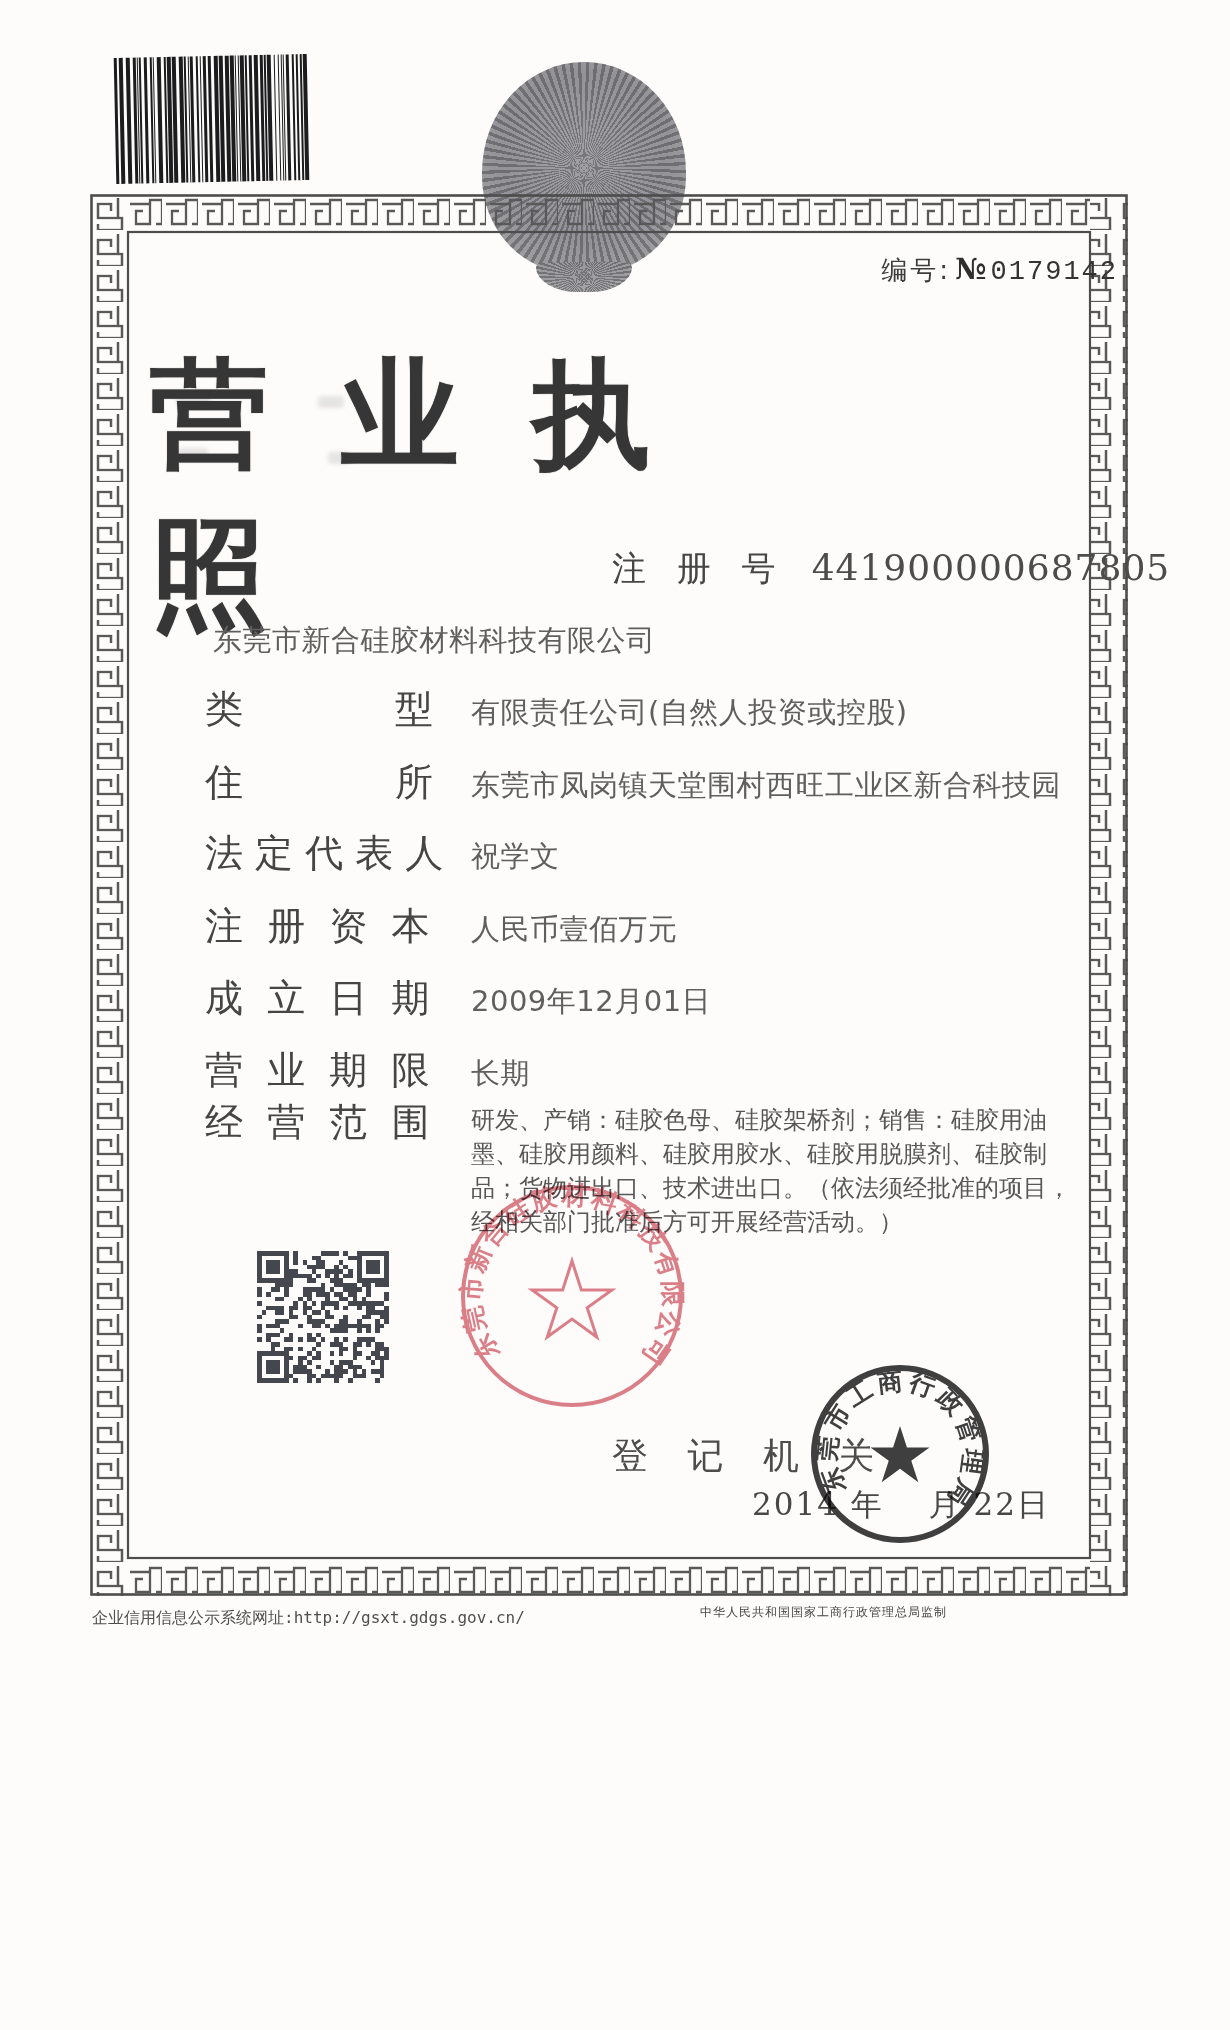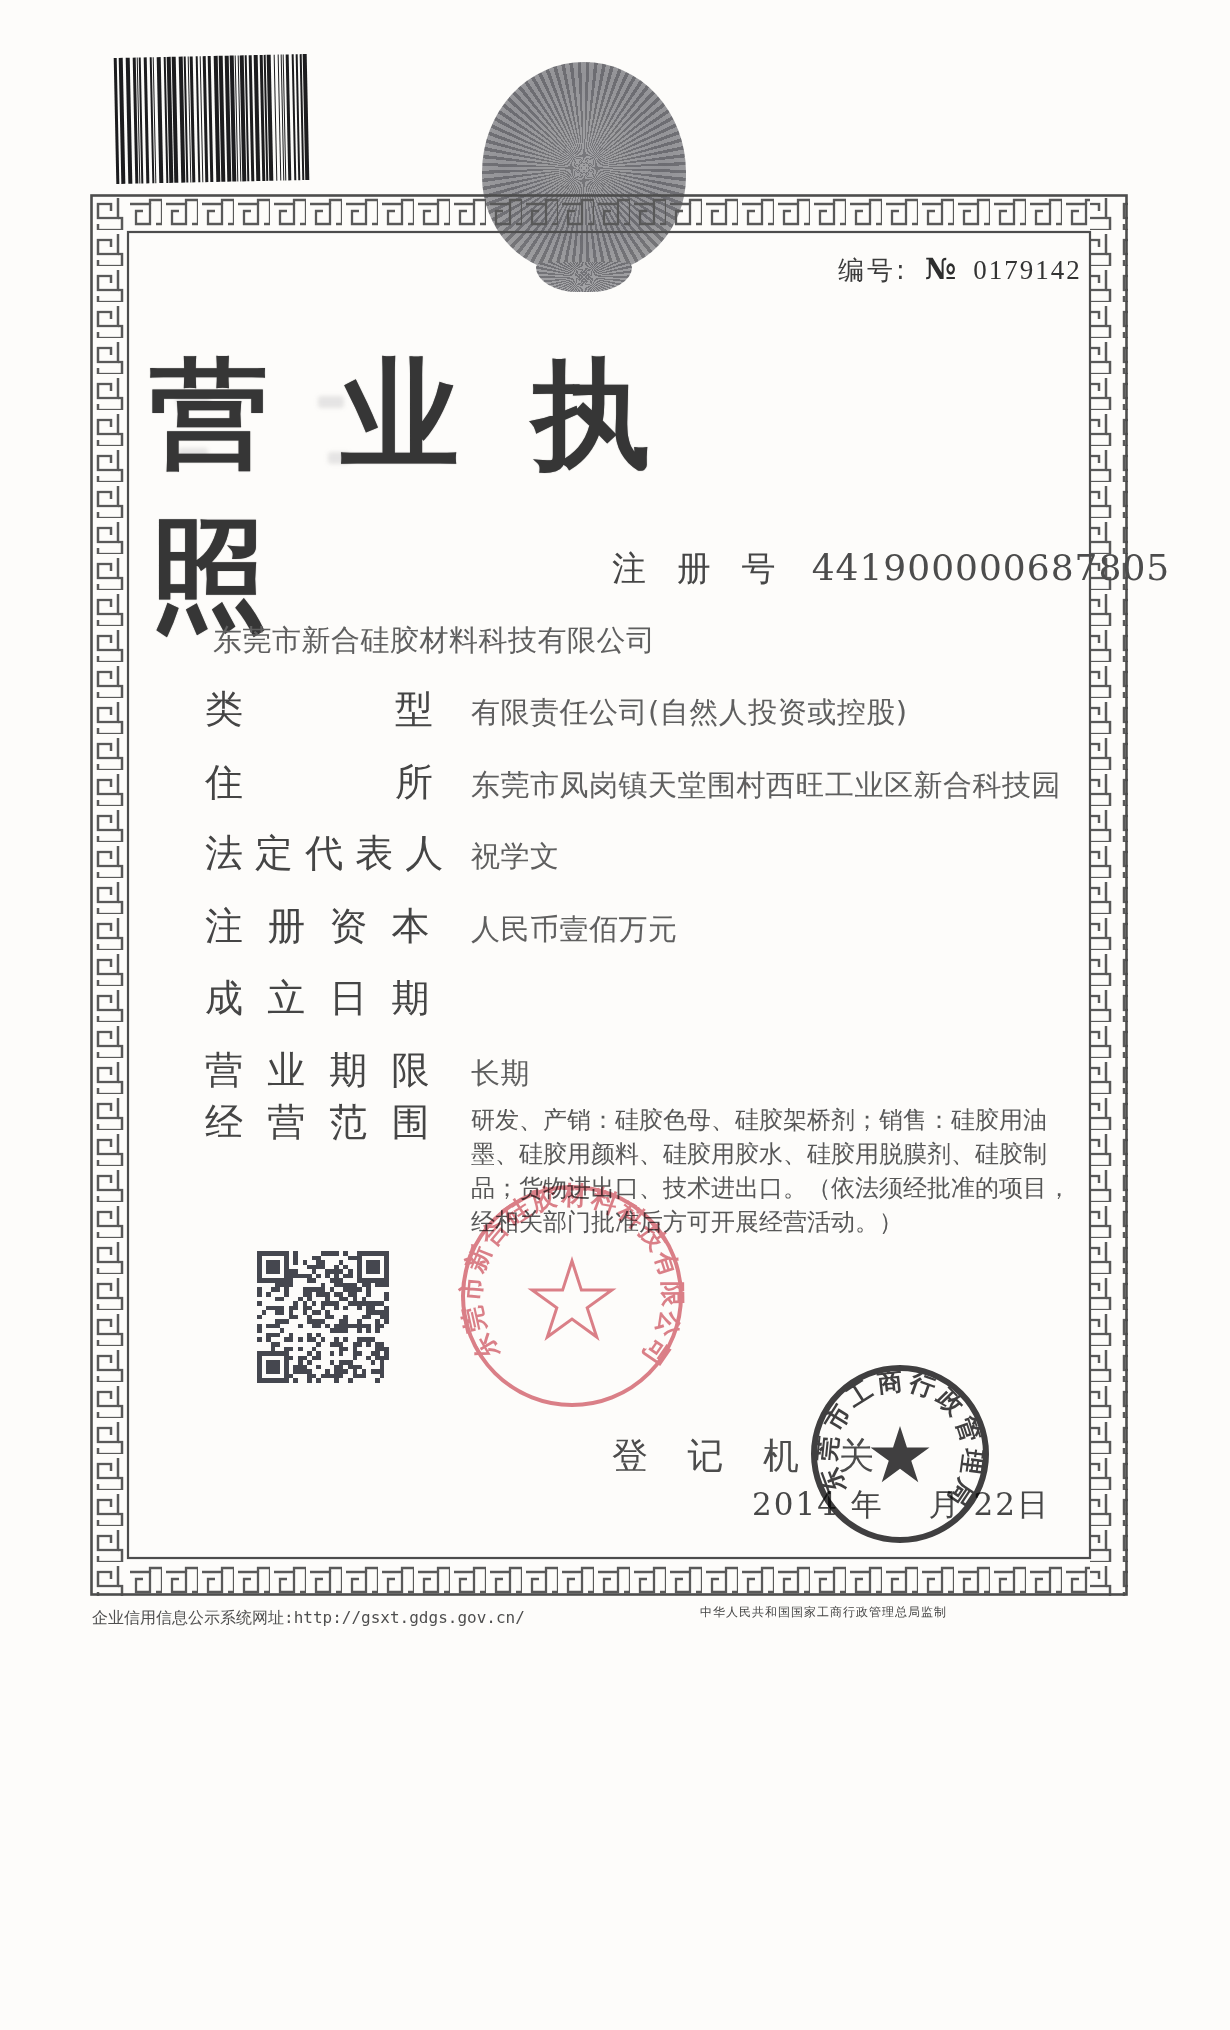--- a/index.html
+++ b/index.html
@@ -17,24 +17,24 @@
           filter:blur(.5px) contrast(.95);}
   .emblem-tail{position:absolute;left:536px;top:262px;width:96px;height:30px;
           background:
             repeating-conic-gradient(from 40deg, rgba(70,70,76,.4) 0deg 3deg, rgba(185,185,188,.3) 3deg 6deg),
             linear-gradient(#8b8b8e,#9b9b9e);
           border-radius:14% 14% 48% 48%/20% 20% 90% 90%;filter:blur(.5px);}
   .ghost{position:absolute;background:rgba(120,120,125,.18);filter:blur(2px);border-radius:3px;}
   
   .frame{position:absolute;left:90px;top:194px;z-index:1;}
   
-  .serial{position:absolute;left:838px;top:252px;width:280px;z-index:2;display:flex;align-items:baseline;gap:17px;}
+  .serial{position:absolute;left:838px;top:252px;width:280px;z-index:2;display:flex;align-items:baseline;gap:4px;justify-content:flex-end;}
   .serial .cn{font-size:26px;color:#3c3c3c;letter-spacing:3px;}
   .serial .no{font-family:"DejaVu Serif","Liberation Serif",serif;font-weight:bold;font-size:29px;color:#2e2e2e;}
-  .serial .num{font-family:Liberation Serif, serif;font-size:27px;color:#333;letter-spacing:2px;}
+  .serial .num{font-family:Liberation Mono, monospace;font-size:27px;color:#333;letter-spacing:2px;}
   .title{position:absolute;left:150px;top:336px;width:700px;z-index:2;
          font-size:118px;font-weight:900;letter-spacing:16px;color:#363636;
          text-shadow:0 0 1px rgba(40,40,40,.6);}
   .regline{position:absolute;left:612px;top:546px;z-index:2;display:flex;align-items:baseline;gap:26px;}
   .regline .lbl{font-size:34px;color:#464646;letter-spacing:10px;font-weight:500;}
   .regline .val{font-family:"DejaVu Serif","Liberation Serif",serif;font-size:36px;color:#4c4c4c;letter-spacing:1px;}
   
   .row{position:absolute;left:205px;width:880px;display:flex;z-index:2;}
   .row .lbl{width:258px;flex:0 0 258px;font-size:38px;font-weight:500;color:#454545;white-space:pre;}
   .row .val{margin-left:8px;padding-top:9px;font-size:29px;color:#5f5f5f;letter-spacing:.5px;white-space:nowrap;}
@@ -158,20 +158,21 @@
   <div class="row" style="top:828px">
     <span class="lbl">法 定 代 表 人</span>
     <span class="val">祝学文</span>
   </div>
   <div class="row" style="top:901px">
     <span class="lbl">注  册  资  本</span>
     <span class="val">人民币壹佰万元</span>
   </div>
   <div class="row" style="top:973px">
     <span class="lbl">成  立  日  期</span>
+    <span class="val">2009年12月01日</span>
   </div>
   <div class="row" style="top:1045px">
     <span class="lbl">营  业  期  限</span>
     <span class="val">长期</span>
   </div>
   <div class="row" style="top:1097px">
     <span class="lbl">经  营  范  围</span>
     <span class="val scope">研发、产销：硅胶色母、硅胶架桥剂；销售：硅胶用油墨、硅胶用颜料、硅胶用胶水、硅胶用脱膜剂、硅胶制品；货物进出口、技术进出口。（依法须经批准的项目，经相关部门批准后方可开展经营活动。）</span>
   </div>
 

